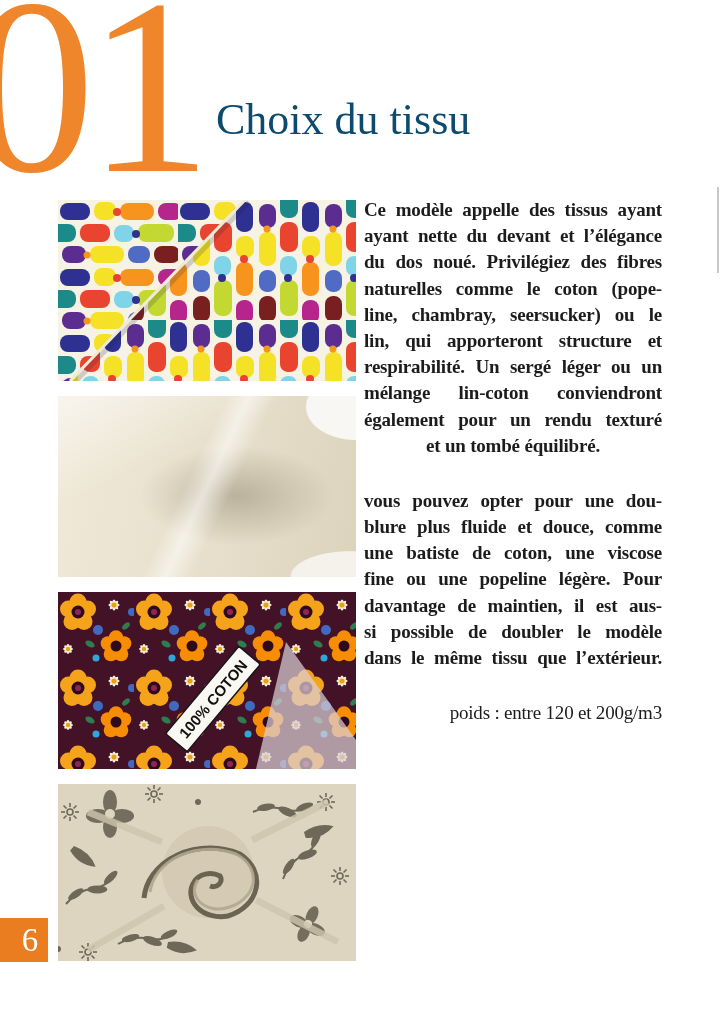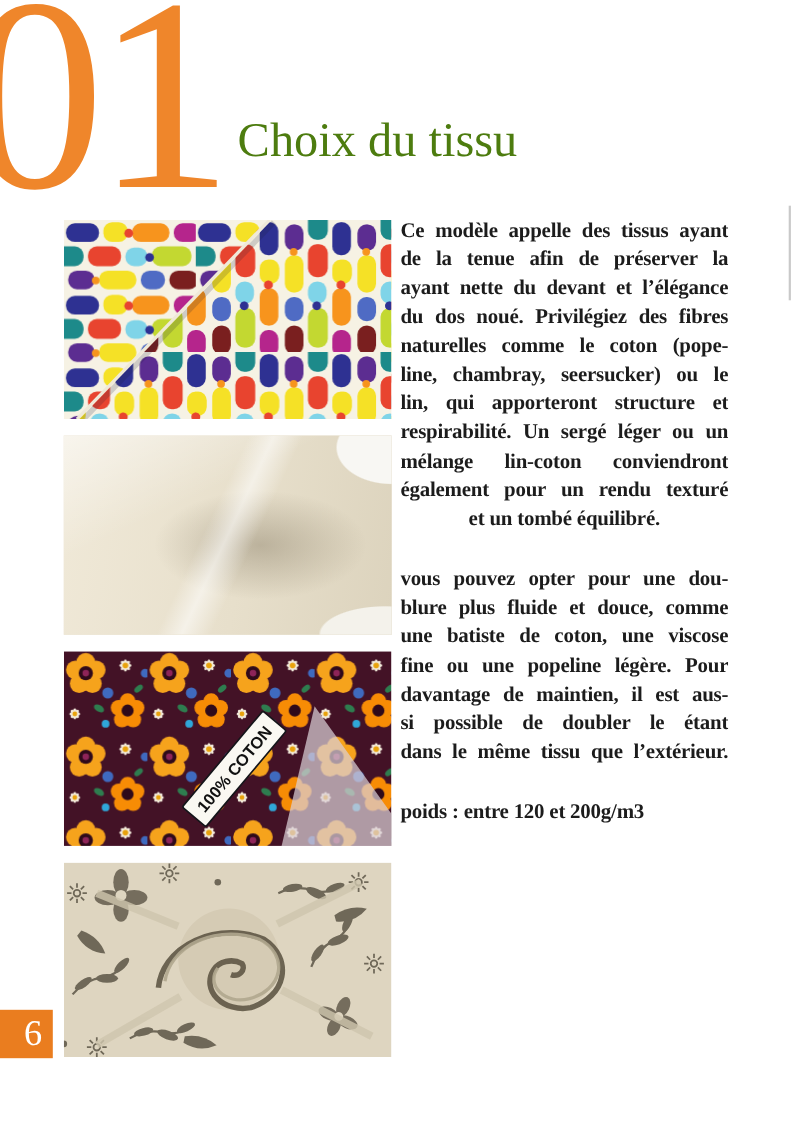--- a/index.html
+++ b/index.html
@@ -1,22 +1,22 @@
 <!DOCTYPE html>
 <html><head>
 <meta charset="utf-8">
 <style>
   html,body{margin:0;padding:0;background:#ffffff;}
   .page{position:relative;width:721px;height:996px;background:#ffffff;overflow:hidden;
         font-family:"Liberation Serif", serif;color:#1c1c1c;}
 
   .chapter-number{position:absolute;left:-30px;top:-38px;font-size:250px;line-height:1;
         font-weight:normal;letter-spacing:-8px;color:#ef862b;}
-  .page-title{position:absolute;left:216px;top:104px;font-size:44px;line-height:1.1;
-        color:#4d7c0f;font-weight:normal;margin:0;}
+  .page-title{position:absolute;left:216px;top:96px;font-size:44px;line-height:1.1;
+        color:#0c4a6e;font-weight:normal;margin:0;}
 
   .figures{position:absolute;left:58px;top:200px;width:298px;}
   .fig{width:298px;margin-bottom:15px;overflow:hidden;}
   .fig svg{display:block;width:298px;}
   .fig-1{height:181px;}
   .fig-2{height:181px;position:relative;
      background-color:#e9e2cf;
      background-image:
        radial-gradient(55% 60% at 100% 6%, #f8f7f3 0 30%, rgba(248,247,243,0) 31%),
        radial-gradient(70% 50% at 98% 100%, #f4f2eb 0 28%, rgba(244,242,235,0) 29%),
@@ -25,21 +25,21 @@
        linear-gradient(100deg, #f0e9d8 0%, #e7dfcb 55%, #dcd3bd 100%);}
   .fig-2 .fold-highlight{position:absolute;left:0;top:0;width:100%;height:100%;
      background:linear-gradient(115deg, rgba(255,255,255,0) 44%, rgba(255,255,255,0.55) 50%, rgba(255,255,255,0) 57%);}
   .fig-3{height:177px;}
   .fig-4{height:177px;}
 
   .textcol{position:absolute;left:364px;top:197px;width:298px;font-size:19px;
         letter-spacing:-0.2px;line-height:26.2px;}
   .para{margin:0 0 29px 0;}
   .jline{text-align:justify;text-align-last:justify;white-space:normal;overflow:hidden;height:26.2px;font-weight:bold;}
-  .note-line{text-align:left;margin-top:0;font-size:19px;font-weight:bold;}
+  .note-line{text-align:right;margin-top:0;font-size:19px;}
 
   .page-number-badge{position:absolute;left:0;top:918px;width:48px;height:44px;background:#ea7d1f;
         color:#ffffff;display:flex;align-items:center;justify-content:center;
         padding-left:12px;box-sizing:border-box;font-size:33px;}
   .scan-edge-artifact{position:absolute;left:717px;top:187px;width:2px;height:86px;background:#c9c9c9;}
 </style>
 </head>
 <body>
 
 <div class="page">
@@ -203,38 +203,37 @@
           <line x1="-44" y1="34" x2="-120" y2="78" stroke="#cfc6ae" stroke-width="7" opacity="0.8"></line>
         </g>
       </svg>
     </div>
   </div>
 
   <div class="textcol">
     <div>
         <div class="para">
           <div class="jline">Ce modèle appelle des tissus ayant</div>
-          <div class="jline">de la tenue afin de préserver la</div>
           <div class="jline">ayant nette du devant et l’élégance</div>
           <div class="jline">du dos noué. Privilégiez des fibres</div>
           <div class="jline">naturelles comme le coton (pope-</div>
           <div class="jline">line, chambray, seersucker) ou le</div>
           <div class="jline">lin, qui apporteront structure et</div>
           <div class="jline">respirabilité. Un sergé léger ou un</div>
           <div class="jline">mélange lin-coton conviendront</div>
           <div class="jline">également pour un rendu texturé</div>
           <div class="jline" style="text-align-last: center; text-align: left;">et un tombé équilibré.</div>
         </div>
         <div class="para">
           <div class="jline">vous pouvez opter pour une dou-</div>
           <div class="jline">blure plus fluide et douce, comme</div>
           <div class="jline">une batiste de coton, une viscose</div>
           <div class="jline">fine ou une popeline légère. Pour</div>
           <div class="jline">davantage de maintien, il est aus-</div>
-          <div class="jline">si possible de doubler le étant</div>
+          <div class="jline">si possible de doubler le modèle</div>
           <div class="jline" style="text-align-last: justify;">dans le même tissu que l’extérieur.</div>
         </div>
       </div>
     <div class="note-line">poids : entre 120 et 200g/m3</div>
   </div>
 
   <div class="page-number-badge">
     <span>6</span>
   </div>
 

